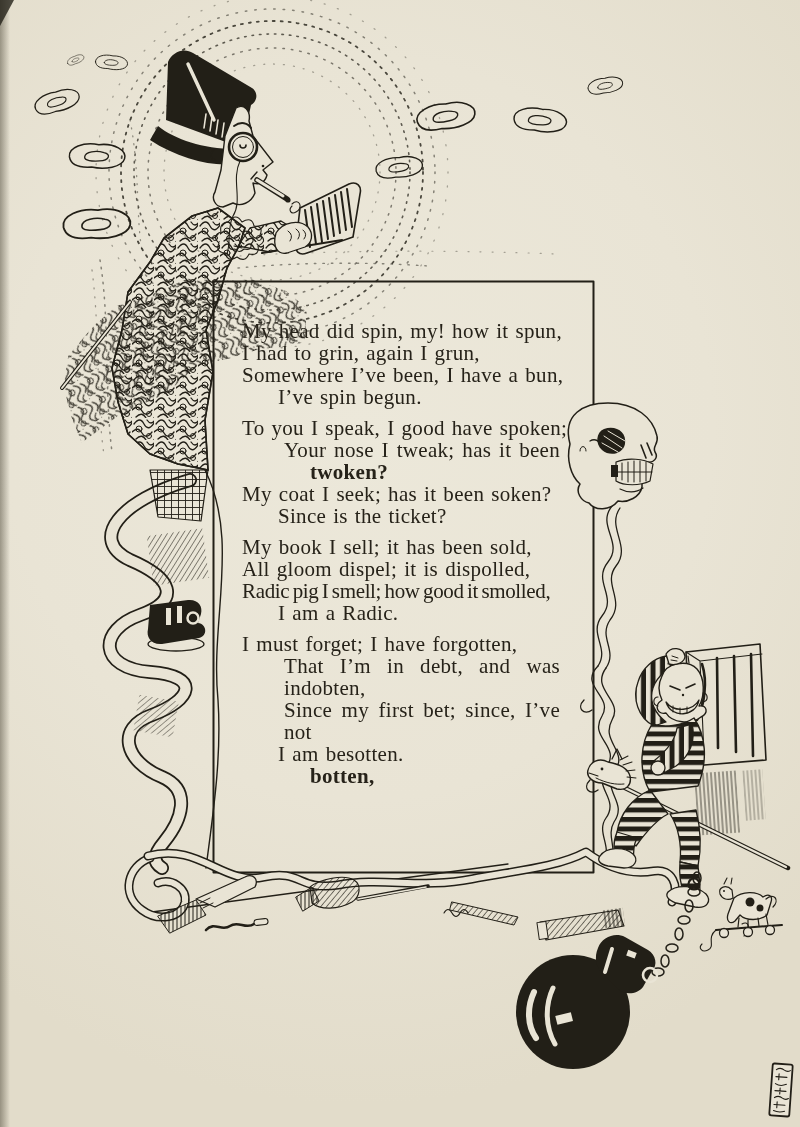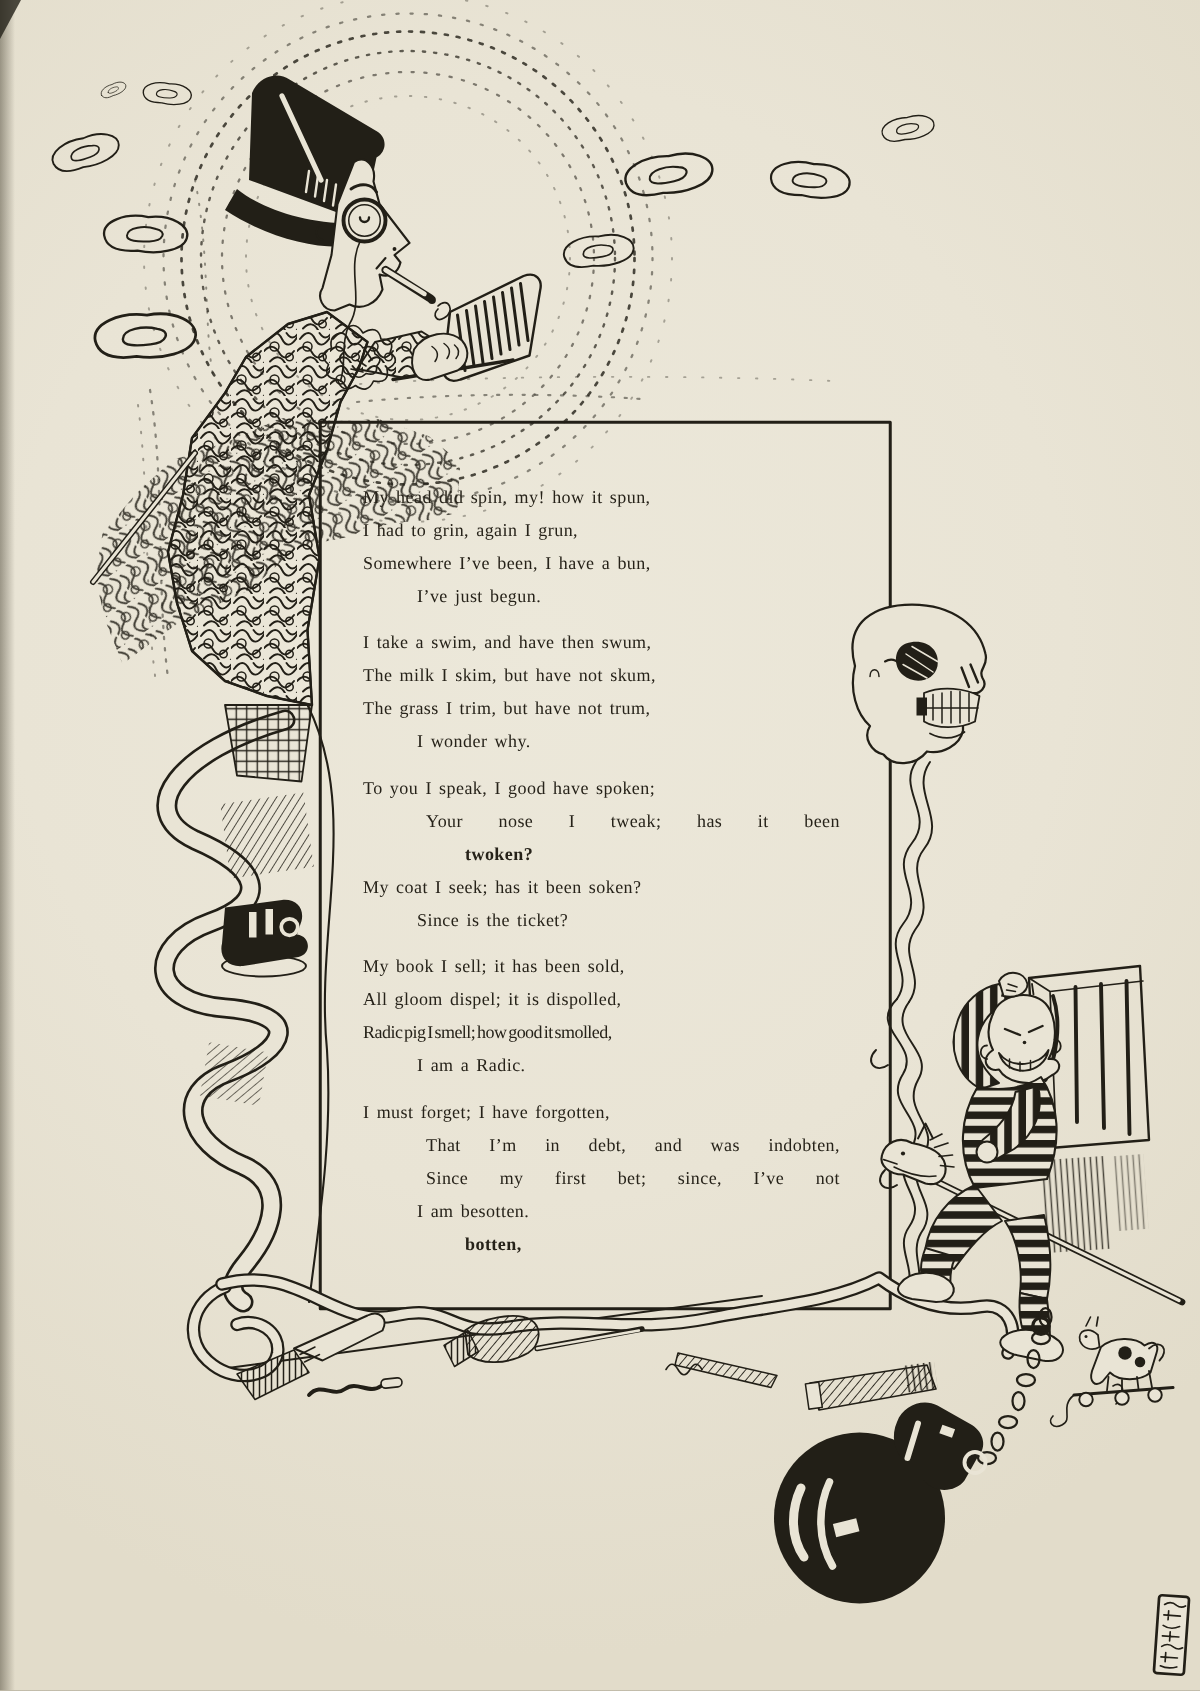--- a/index.html
+++ b/index.html
@@ -13,21 +13,21 @@
     content:""; position:absolute; left:0; top:0; bottom:0; width:10px;
     background:linear-gradient(to right, rgba(60,55,40,.45), rgba(60,55,40,0)); pointer-events:none;
   }
   .page::after { 
     content:""; position:absolute; left:0; top:0; width:0; height:0;
     border-top:26px solid rgba(35,32,24,.8); border-right:14px solid transparent; pointer-events:none;
   }
   svg.art { position:absolute; inset:0; color:var(--ink); }
   .poem {
     position:absolute; left:242px; top:320px; width:318px;
-    font-size:12px; line-height:22px; letter-spacing:.3px; word-spacing:1.5px;
+    font-size:21px; line-height:22px; letter-spacing:.3px; word-spacing:1.5px;
     color:#262219;
   }
   .stanza { margin:0 0 9px 0; }
   .line { white-space:nowrap; }
   .line.i1 { padding-left:36px; }
   .line.i2 { padding-left:68px;font-weight:bold; }
   .line.j { white-space:normal; text-align:justify; text-align-last:justify;margin-left:42px; }
   .line.tight { letter-spacing:-0.35px; word-spacing:-1.5px; }
 </style>
 </head>
@@ -335,27 +335,21 @@
       <path d="M775 1111 q5 2 11 0"></path>
     </g>
   </g>
 </svg>
 
 <div class="poem">
       <div class="stanza">
         <div class="line">My head did spin, my! how it spun,</div>
         <div class="line">I had to grin, again I grun,</div>
         <div class="line">Somewhere I’ve been, I have a bun,</div>
-        <div class="line i1">I’ve just begun.</div>
-      </div>
-      <div class="stanza">
-        <div class="line">I take a swim, and have then swum,</div>
-        <div class="line">The milk I skim, but have not skum,</div>
-        <div class="line">The grass I trim, but have not trum,</div>
-        <div class="line i1">I wonder why.</div>
+        <div class="line i1">I’ve spin begun.</div>
       </div>
       <div class="stanza">
         <div class="line">To you I speak, I good have spoken;</div>
         <div class="line j">Your nose I tweak; has it been</div>
         <div class="line i2">twoken?</div>
         <div class="line">My coat I seek; has it been soken?</div>
         <div class="line i1">Since is the ticket?</div>
       </div>
       <div class="stanza">
         <div class="line">My book I sell; it has been sold,</div>

